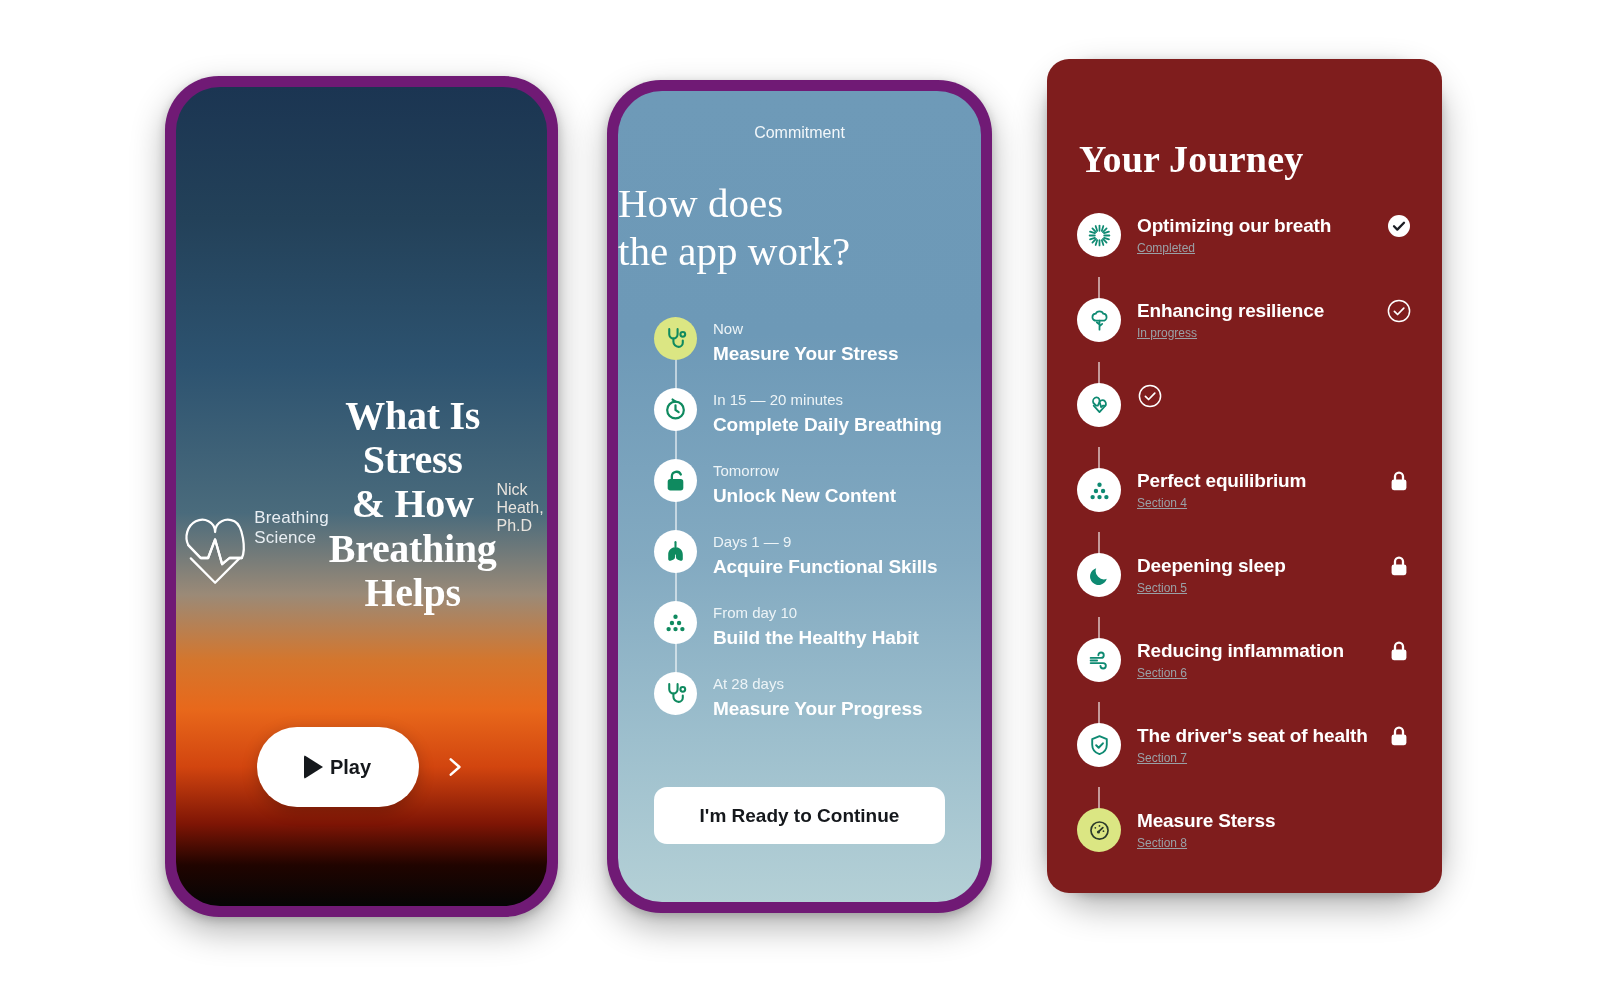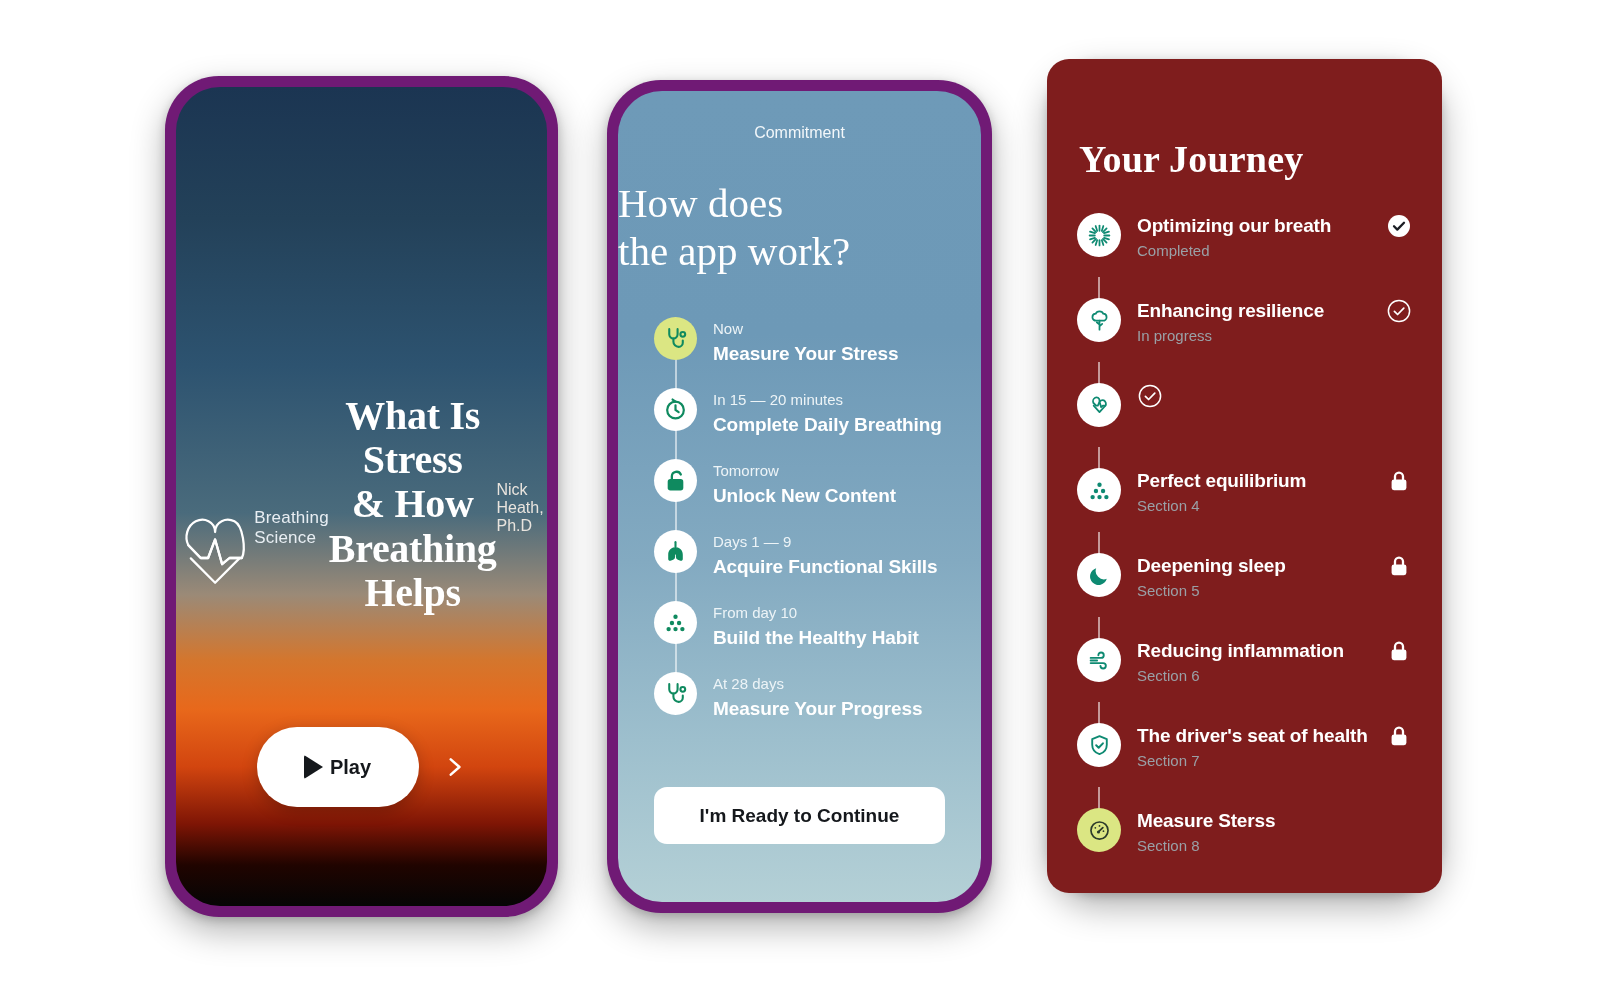--- a/index.html
+++ b/index.html
@@ -144,21 +144,21 @@
     display: flex; align-items: center; justify-content: center;
     flex: 0 0 auto; position: relative; z-index: 2;
   }
   .jbullet.accent { background: #dbe683; }
   .jline {
     position: absolute; left: 21px; top: 64px; width: 1.6px; height: 42px;
     background: rgba(255,255,255,.55); z-index: 1;
   }
   .jtext { flex: 1 1 auto; }
   .jname { font-size: 19px; font-weight: 700; color: #ffffff; line-height: 1.4; letter-spacing: -.15px; }
-  .jstatus { font-size: 15px; color: #9aa0a6; line-height: 1.45; }
+  .jstatus { font-size: 12px; color: #9aa0a6; line-height: 1.45; text-decoration: underline; }
   .jstate { width: 26px; height: 26px; flex: 0 0 auto; display:flex; align-items:center; justify-content:center; }
 </style>
 </head>
 <body>
 
 <div class="stage">
 
   <div class="phone" id="phone1">
     <div class="screen">
       <div class="p1-bg"></div>

